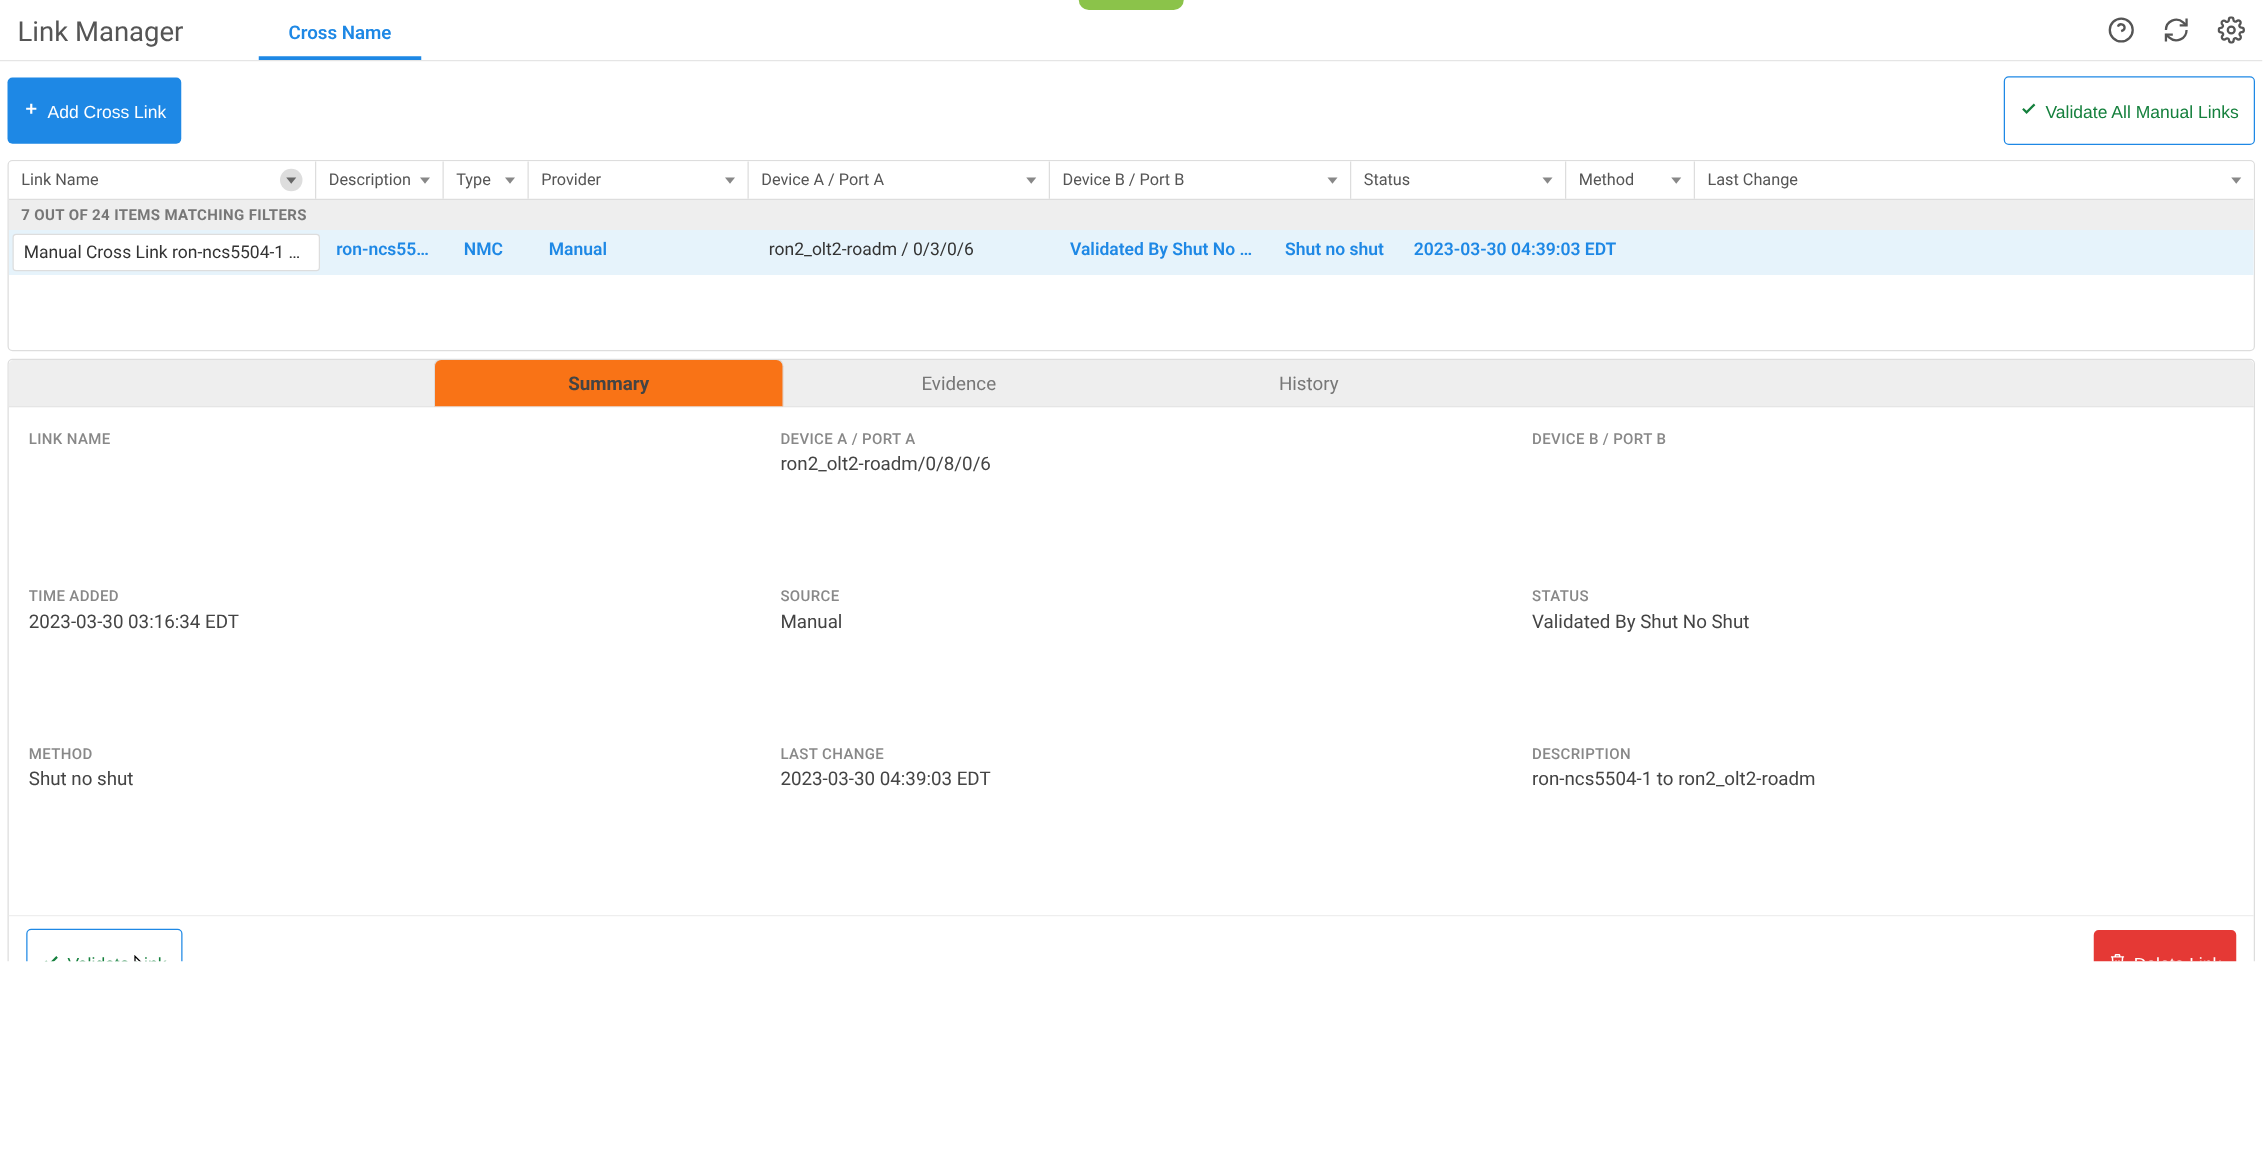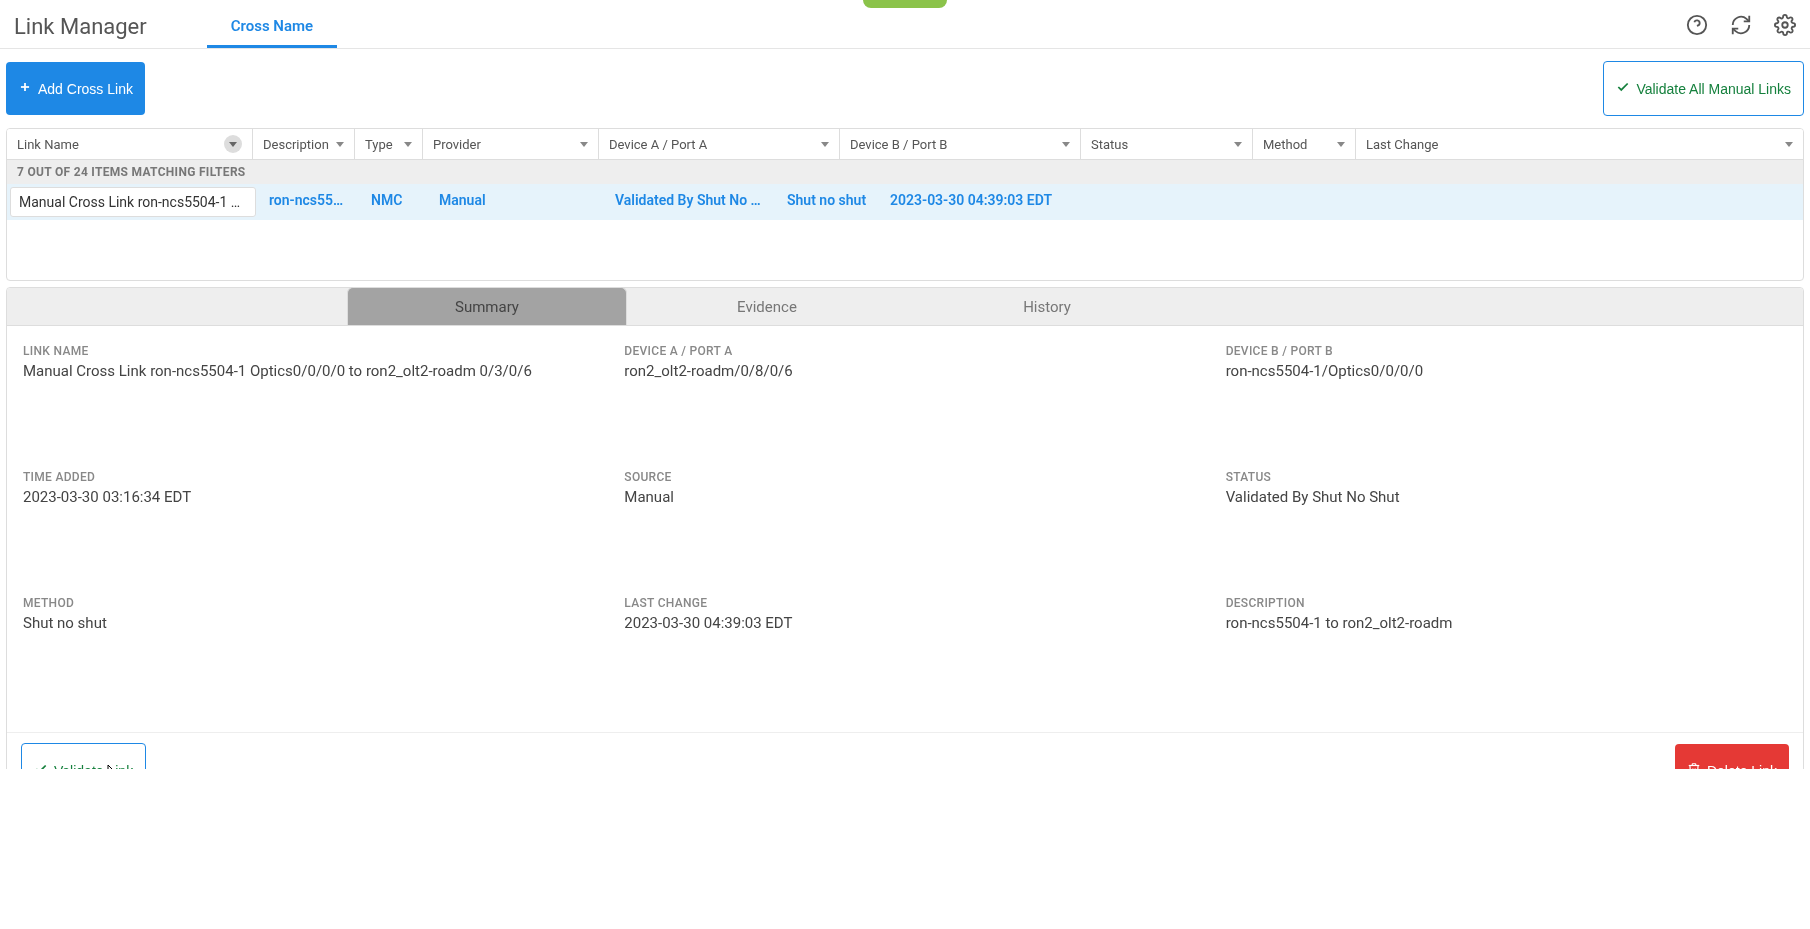--- a/index.html
+++ b/index.html
@@ -52,21 +52,21 @@
 .col-status { width: 172px; }
 .col-method { width: 103px; }
 .col-last { width: 169px; flex: 1; }
 
 .table-body-space { height: 60px; }
 
 
 .details { margin: 6px; border: 1px solid #ddd; border-radius: 4px; background: #fff; }
 .detail-tabs { display: flex; background: #eee; border-bottom: 1px solid #ddd; height: 38px; border-radius: 4px 4px 0 0; padding-left: 340px; }
 .dtab { flex: 0 0 280px; display: flex; align-items: center; justify-content: center; font-size: 15px; cursor: pointer; color: #777; }
-.dtab.active { background: #a3a3a3; color: #444; border-radius: 6px 6px 0 0; margin-top: -1px; border: 1px solid #ddd; border-bottom: none; font-weight: 400; }
+.dtab.active { background: #f97316; color: #444; border-radius: 6px 6px 0 0; margin-top: -1px; border: 1px solid #ddd; border-bottom: none; font-weight: 700; }
 
 .detail-grid { display: grid; grid-template-columns: repeat(3, 1fr); gap: 90px 40px; padding: 18px 16px 100px; }
 .dcell-label { font-size: 12px; font-weight: 500; color: #888; letter-spacing: 0.3px; margin-bottom: 4px; }
 .dcell-value { font-size: 15px; color: #444; }
 
 .detail-footer { display: flex; align-items: center; padding: 10px 14px; border-top: 1px solid #eee; }
 .detail-footer .spacer { flex: 1; }
 
 
 .cursor { position: absolute; left: 104px; top: 764px; width: 16px; height: 20px; pointer-events: none; }
@@ -169,20 +169,21 @@
           <span>Last Change</span>
           <span class="caret"></span>
         </div>
     </div>
     <div class="filter-info">7 OUT OF 24 ITEMS MATCHING FILTERS</div>
     <div class="trow">
       <div class="td col-name name">Manual Cross Link ron-ncs5504-1 Optic…</div>
       <div class="td col-desc link">ron-ncs5504-…</div>
       <div class="td col-type link">NMC</div>
       <div class="td col-prov link">Manual</div>
+      <div class="td col-deva">ron2_olt2-roadm / 0/3/0/6</div>
       <div class="td col-status link">Validated By Shut No Shut</div>
       <div class="td col-method link">Shut no shut</div>
       <div class="td col-last link">2023-03-30 04:39:03 EDT</div>
     </div>
     <div class="table-body-space"></div>
   </div>
 
   <div class="details">
     <div class="detail-tabs">
       <div class="dtab active">
@@ -192,29 +193,27 @@
           <span>Evidence</span>
         </div>
       <div class="dtab">
           <span>History</span>
         </div>
     </div>
 
     <div class="detail-grid">
       <div>
         <div class="dcell-label">LINK NAME</div>
-        <div class="dcell-value">Manual Cross Link ron-ncs5504-1 Optics0/0/0/0 to ron2_olt2-roadm 0/3/0/6</div>
       </div>
       <div>
         <div class="dcell-label">DEVICE A / PORT A</div>
         <div class="dcell-value">ron2_olt2-roadm/0/8/0/6</div>
       </div>
       <div>
         <div class="dcell-label">DEVICE B / PORT B</div>
-        <div class="dcell-value">ron-ncs5504-1/Optics0/0/0/0</div>
       </div>
 
       <div>
         <div class="dcell-label">TIME ADDED</div>
         <div class="dcell-value">2023-03-30 03:16:34 EDT</div>
       </div>
       <div>
         <div class="dcell-label">SOURCE</div>
         <div class="dcell-value">Manual</div>
       </div>

